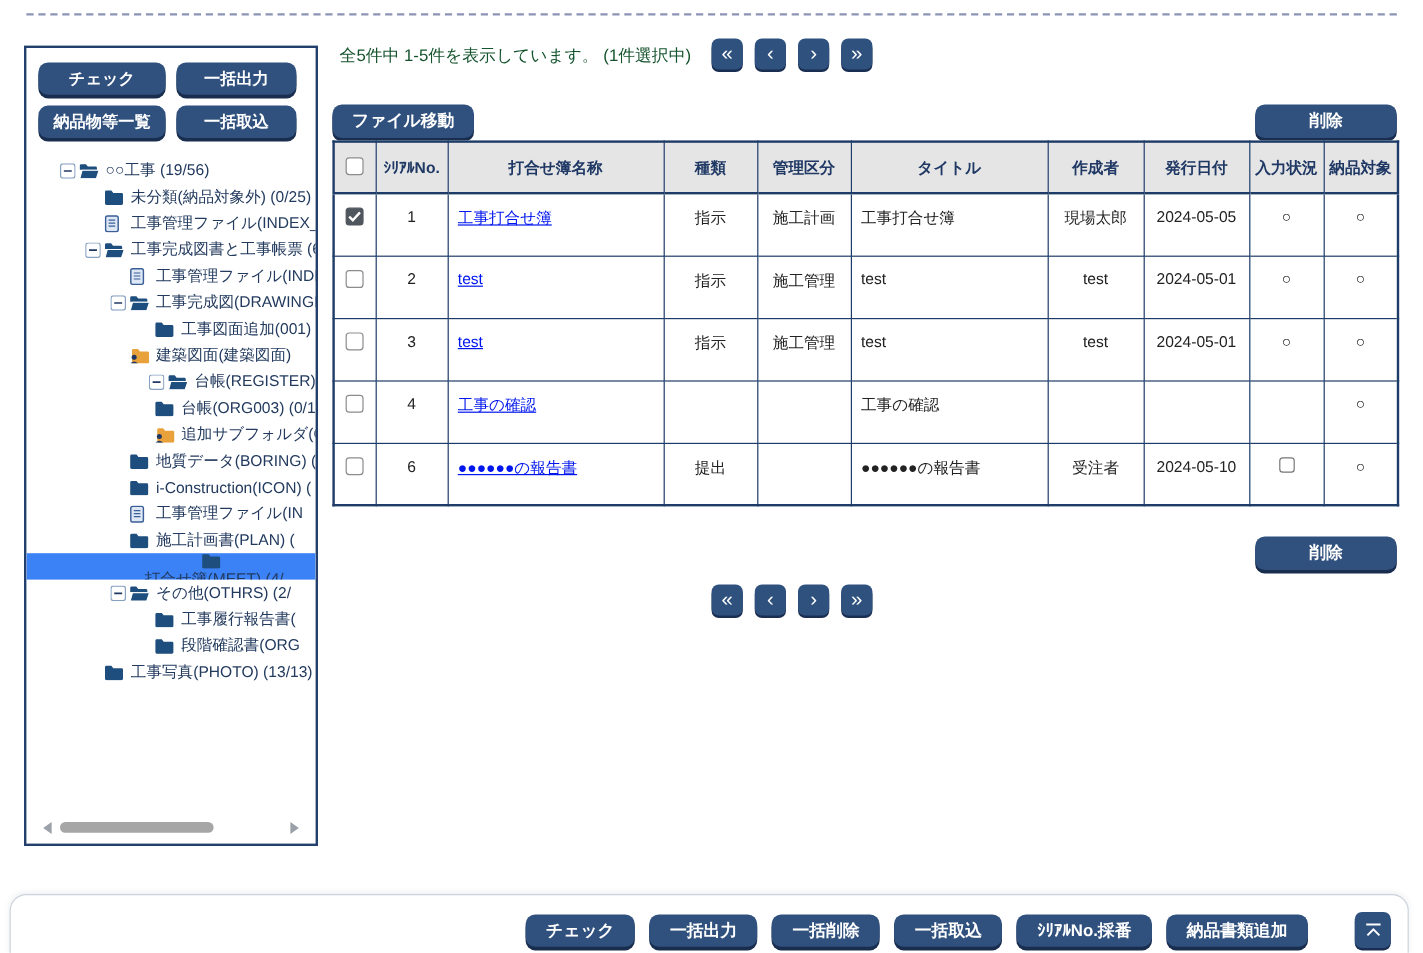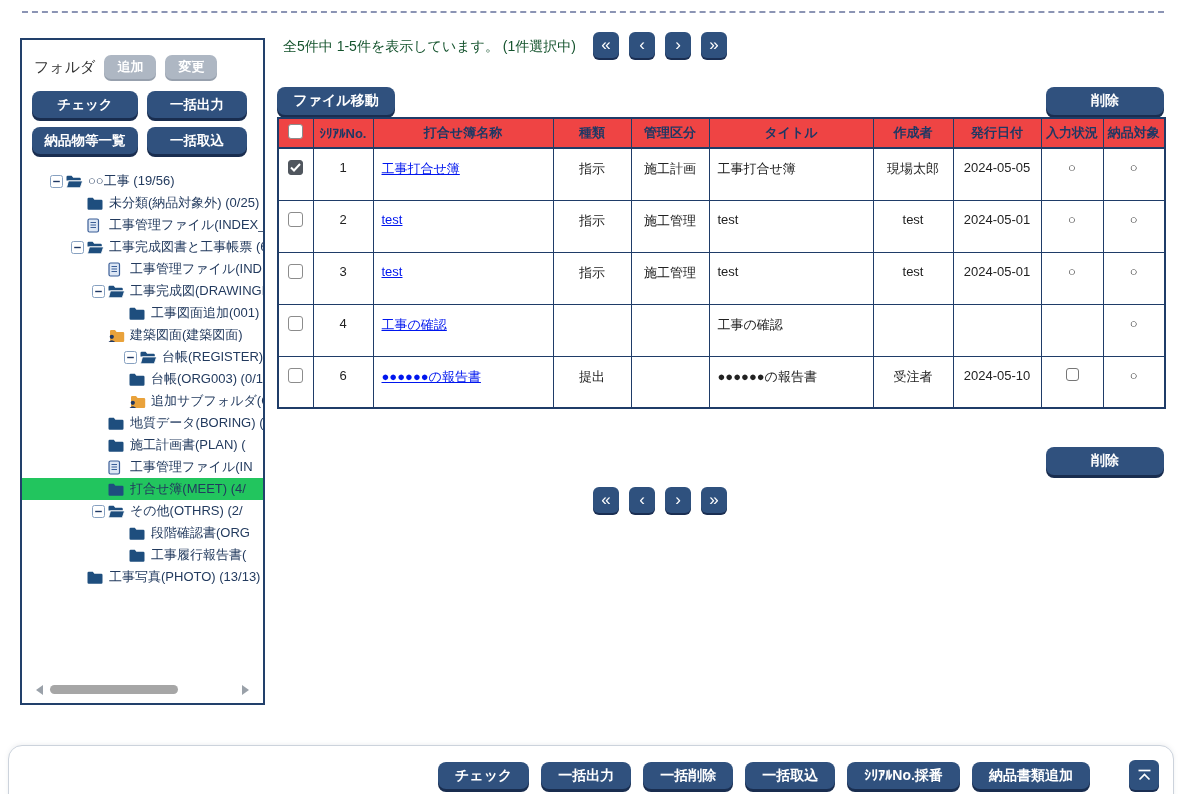--- a/index.html
+++ b/index.html
@@ -24,21 +24,21 @@
   .sidebar {
     position:absolute; left:20px; top:38px; width:245px; height:667px;
     border:2px solid #22406b; background:#fff;
   }
   .folder-header { display:flex; align-items:center; gap:9px; margin:15px 10px 0 12px; }
   .folder-label { font-size:15px; color:#333; }
   .sbtn-grid { display:grid; grid-template-columns:106px 100px; gap:9px; margin:12px 0 0 10px; }
   .sbtn { height:27px; font-size:13.5px; }
   .tree { margin-top:16px; height:470px; overflow:hidden; }
   .tree-row { height:22px; display:flex; align-items:center; white-space:nowrap; overflow:hidden; font-size:13px; color:#223a5e; cursor:default; }
-  .tree-row.selected { background:#22c55e; }
+  .tree-row.selected { background:#3b82f6;flex-direction:column; }
   .expander { width:16px; display:inline-flex; align-items:center; flex:none; }
   .exp-spacer { width:16px; flex:none; display:inline-block; }
   .ticon { width:20px; display:inline-flex; align-items:center; flex:none; }
   .tree-label { padding-left:2px; }
   .hscroll { position:absolute; left:12px; right:12px; bottom:7px; height:12px; }
   .arr-left { position:absolute; left:2px; top:1px; width:0; height:0;
     border-top:5px solid transparent; border-bottom:5px solid transparent; border-right:7px solid #9aa1a9; }
   .arr-right { position:absolute; right:2px; top:1px; width:0; height:0;
     border-top:5px solid transparent; border-bottom:5px solid transparent; border-left:7px solid #9aa1a9; }
   .hthumb { position:absolute; left:16px; top:1px; width:128px; height:9px; background:#a6a6a6; border-radius:5px; }
@@ -49,21 +49,21 @@
   .pager-top { left:593px; top:32px; }
   .pager-bottom { left:593px; top:487px; }
   .pg { width:26px; height:26px; border:none; border-radius:6px; background:#2f517e; color:#fff;
         font-size:17px; line-height:24px; box-shadow:0 2px 0 #1a2e52; cursor:pointer; font-family:inherit; }
   .file-move-btn { position:absolute; left:277px; top:87px; width:118px; height:28px; font-size:14px; }
   .delete-top { position:absolute; left:1046px; top:87px; width:118px; height:28px; font-size:14px; }
   .delete-bottom { position:absolute; left:1046px; top:447px; width:118px; height:28px; font-size:14px; }
 
   table.tbl { position:absolute; left:277px; top:117px; width:887px; border-collapse:collapse;
     table-layout:fixed; border:2px solid #1f3c68; background:#fff; }
-  .tbl th { background:#ef4444; color:#1f3864; font-size:13px; font-weight:bold; height:30px;
+  .tbl th { background:#e5e5e5; color:#1f3864; font-size:13px; font-weight:bold; height:43px;
     border:1px solid #1f3c68; border-bottom:2px solid #1f3c68; text-align:center; vertical-align:middle; }
   .tbl td { border:1px solid #1f3c68; height:52px; vertical-align:top; padding-top:11px; font-size:13px; }
   .tbl td.c { text-align:center; }
   .tbl td.lft { text-align:left; padding-left:8px; padding-right:4px; }
   .doclink { color:#0016ee; text-decoration:underline; }
   .cb { display:inline-flex; width:15px; height:15px; border:1px solid #8c8c8c; border-radius:3px;
         background:#fff; align-items:center; justify-content:center; cursor:pointer; }
   .cb.checked { background:#50565e; border-color:#50565e; }
   .mini-cb { display:inline-block; width:13px; height:13px; border:1px solid #767676; border-radius:3px; background:#fff; cursor:pointer; }
 
@@ -75,25 +75,20 @@
   .scroll-top-btn { position:absolute; left:1120px; top:14px; width:30px; height:30px; border:none;
     border-radius:6px; background:#2f517e; box-shadow:0 2px 0 #1a2e52; cursor:pointer;
     display:flex; align-items:center; justify-content:center; }
 </style>
 </head>
 <body>
 
 <div class="dashed-line"></div>
 
 <div class="sidebar">
-  <div class="folder-header">
-    <span class="folder-label">フォルダ</span>
-    <button class="btn-gray">追加</button>
-    <button class="btn-gray">変更</button>
-  </div>
   <div class="sbtn-grid" id="sidebar-btn-grid">
       <button class="btn-navy sbtn">チェック</button>
       <button class="btn-navy sbtn">一括出力</button>
       <button class="btn-navy sbtn">納品物等一覧</button>
       <button class="btn-navy sbtn">一括取込</button>
     </div>
   <div class="tree" id="folder-tree">
       <div class="tree-row" style="padding-left:28px">
         <span class="expander">
           <svg width="13" height="13" viewBox="0 0 13 13">
@@ -236,34 +231,43 @@
         </span>
         <span class="tree-label">地質データ(BORING) (0</span>
       </div>
       <div class="tree-row" style="padding-left:70px">
         <span class="exp-spacer"></span>
         <span class="ticon">
           <svg width="16" height="13" viewBox="0 0 16 13">
             <path d="M0.5 2Q0.5 0.8 1.7 0.8L5.8 0.8L7.4 2.8L14.3 2.8Q15.5 2.8 15.5 4L15.5 11.6Q15.5 12.8 14.3 12.8L1.7 12.8Q0.5 12.8 0.5 11.6Z" fill="#1e4e7e"></path>
           </svg>
         </span>
-        <span class="tree-label">施工計画書(PLAN) (</span>
+        <span class="tree-label">i-Construction(ICON) (</span>
       </div>
       <div class="tree-row" style="padding-left:70px">
         <span class="exp-spacer"></span>
         <span class="ticon">
           <svg width="13" height="15" viewBox="0 0 13 15">
             <rect x="1" y="1" width="10.5" height="13" rx="1.5" fill="#dde7f5" stroke="#3b5e97" stroke-width="1.2"></rect>
             <line x1="3.5" y1="4.5" x2="9" y2="4.5" stroke="#3b5e97"></line>
             <line x1="3.5" y1="7" x2="9" y2="7" stroke="#3b5e97"></line>
             <line x1="3.5" y1="9.5" x2="9" y2="9.5" stroke="#3b5e97"></line>
           </svg>
         </span>
         <span class="tree-label">工事管理ファイル(IN</span>
       </div>
+      <div class="tree-row" style="padding-left:70px">
+        <span class="exp-spacer"></span>
+        <span class="ticon">
+          <svg width="16" height="13" viewBox="0 0 16 13">
+            <path d="M0.5 2Q0.5 0.8 1.7 0.8L5.8 0.8L7.4 2.8L14.3 2.8Q15.5 2.8 15.5 4L15.5 11.6Q15.5 12.8 14.3 12.8L1.7 12.8Q0.5 12.8 0.5 11.6Z" fill="#1e4e7e"></path>
+          </svg>
+        </span>
+        <span class="tree-label">施工計画書(PLAN) (</span>
+      </div>
       <div class="tree-row selected" style="padding-left:70px">
         <span class="exp-spacer"></span>
         <span class="ticon">
           <svg width="16" height="13" viewBox="0 0 16 13">
             <path d="M0.5 2Q0.5 0.8 1.7 0.8L5.8 0.8L7.4 2.8L14.3 2.8Q15.5 2.8 15.5 4L15.5 11.6Q15.5 12.8 14.3 12.8L1.7 12.8Q0.5 12.8 0.5 11.6Z" fill="#1e4e7e"></path>
           </svg>
         </span>
         <span class="tree-label">打合せ簿(MEET) (4/</span>
       </div>
       <div class="tree-row" style="padding-left:70px">
@@ -281,30 +285,30 @@
         </span>
         <span class="tree-label">その他(OTHRS) (2/</span>
       </div>
       <div class="tree-row" style="padding-left:91px">
         <span class="exp-spacer"></span>
         <span class="ticon">
           <svg width="16" height="13" viewBox="0 0 16 13">
             <path d="M0.5 2Q0.5 0.8 1.7 0.8L5.8 0.8L7.4 2.8L14.3 2.8Q15.5 2.8 15.5 4L15.5 11.6Q15.5 12.8 14.3 12.8L1.7 12.8Q0.5 12.8 0.5 11.6Z" fill="#1e4e7e"></path>
           </svg>
         </span>
+        <span class="tree-label">工事履行報告書(</span>
+      </div>
+      <div class="tree-row" style="padding-left:91px">
+        <span class="exp-spacer"></span>
+        <span class="ticon">
+          <svg width="16" height="13" viewBox="0 0 16 13">
+            <path d="M0.5 2Q0.5 0.8 1.7 0.8L5.8 0.8L7.4 2.8L14.3 2.8Q15.5 2.8 15.5 4L15.5 11.6Q15.5 12.8 14.3 12.8L1.7 12.8Q0.5 12.8 0.5 11.6Z" fill="#1e4e7e"></path>
+          </svg>
+        </span>
         <span class="tree-label">段階確認書(ORG</span>
-      </div>
-      <div class="tree-row" style="padding-left:91px">
-        <span class="exp-spacer"></span>
-        <span class="ticon">
-          <svg width="16" height="13" viewBox="0 0 16 13">
-            <path d="M0.5 2Q0.5 0.8 1.7 0.8L5.8 0.8L7.4 2.8L14.3 2.8Q15.5 2.8 15.5 4L15.5 11.6Q15.5 12.8 14.3 12.8L1.7 12.8Q0.5 12.8 0.5 11.6Z" fill="#1e4e7e"></path>
-          </svg>
-        </span>
-        <span class="tree-label">工事履行報告書(</span>
       </div>
       <div class="tree-row" style="padding-left:49px">
         <span class="exp-spacer"></span>
         <span class="ticon">
           <svg width="16" height="13" viewBox="0 0 16 13">
             <path d="M0.5 2Q0.5 0.8 1.7 0.8L5.8 0.8L7.4 2.8L14.3 2.8Q15.5 2.8 15.5 4L15.5 11.6Q15.5 12.8 14.3 12.8L1.7 12.8Q0.5 12.8 0.5 11.6Z" fill="#1e4e7e"></path>
           </svg>
         </span>
         <span class="tree-label">工事写真(PHOTO) (13/13)</span>
       </div>

